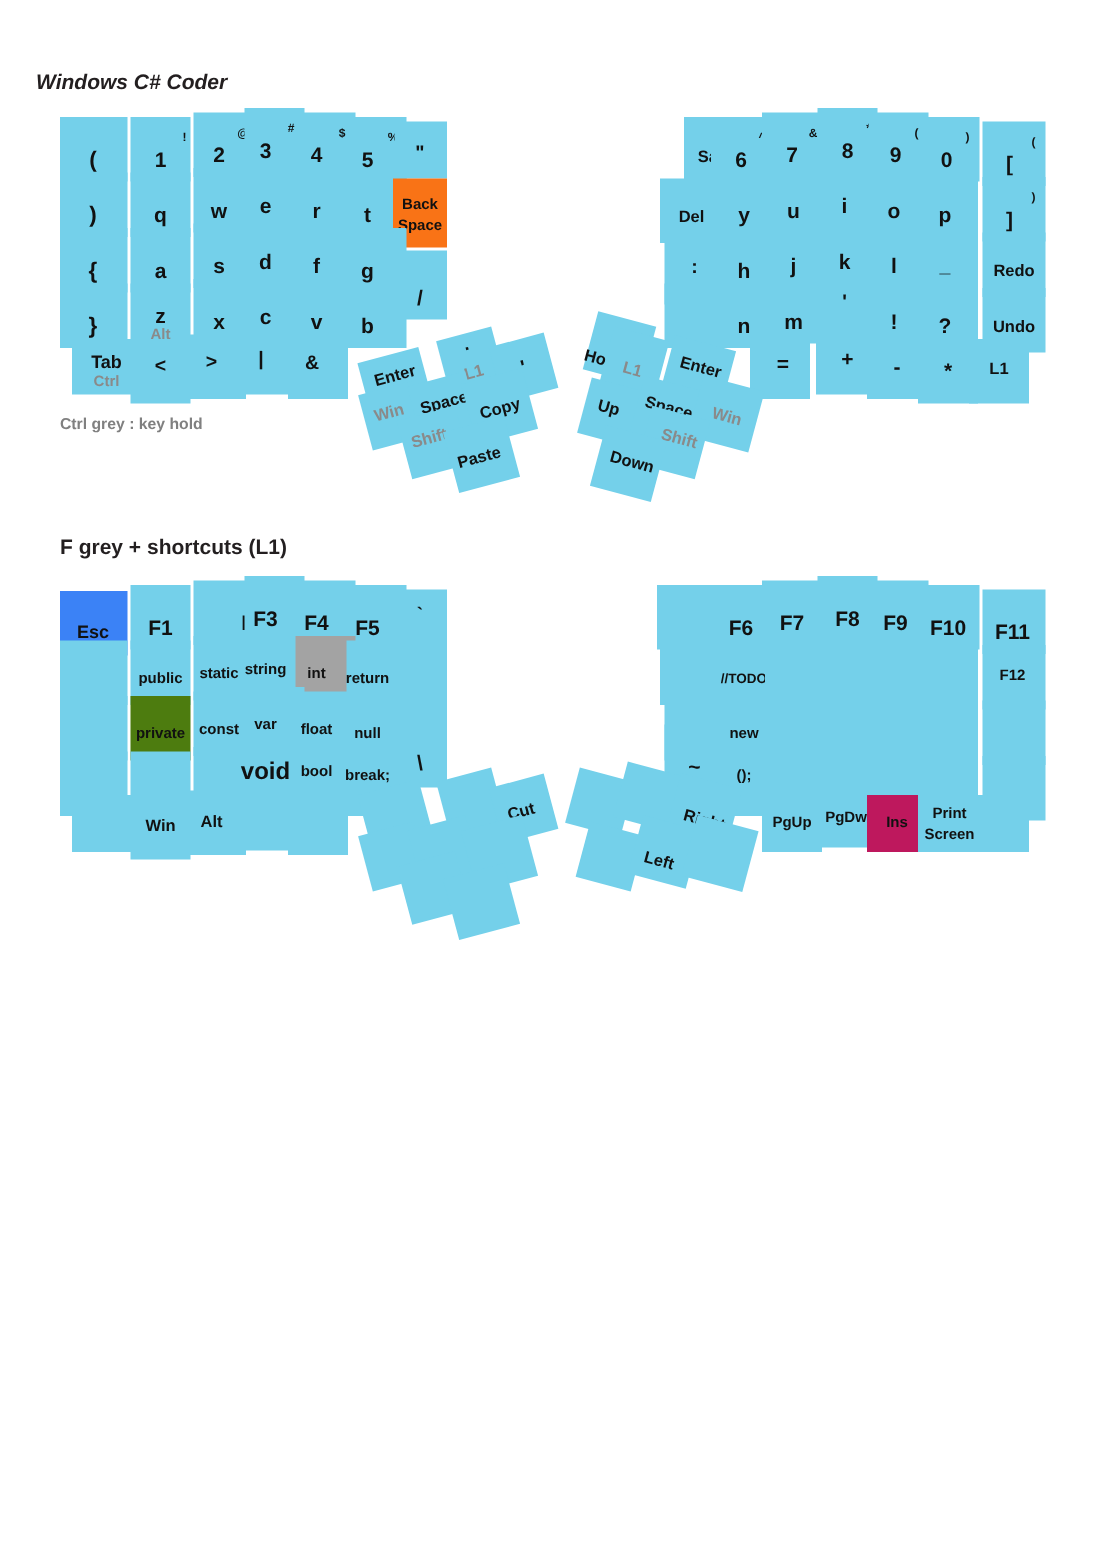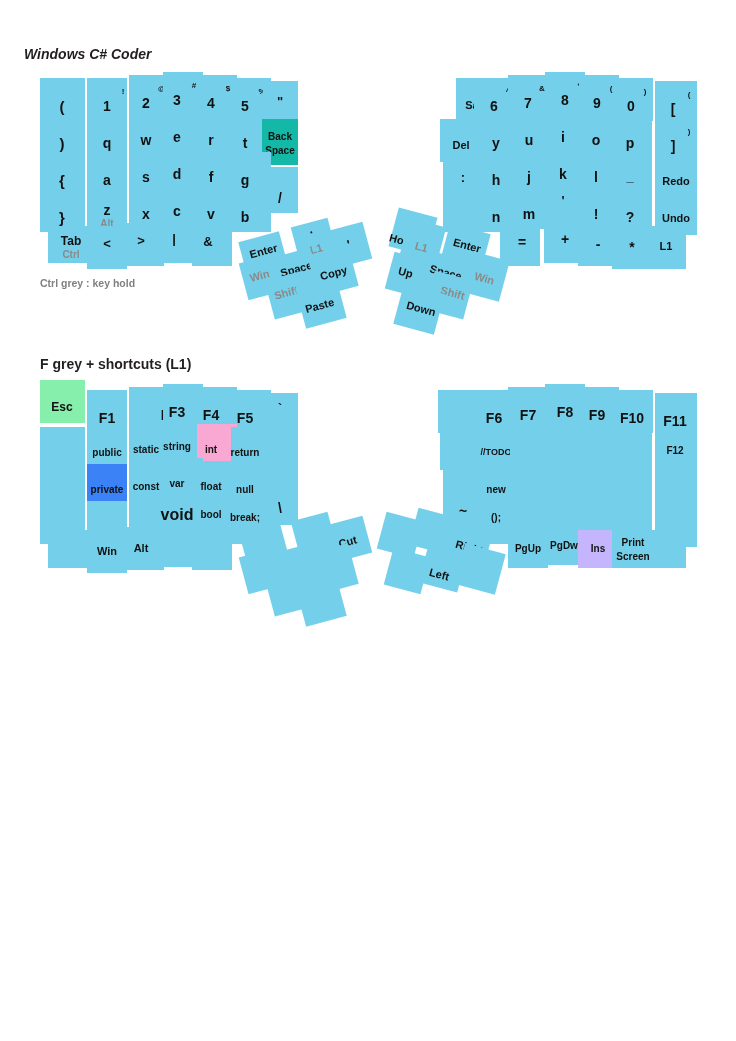--- a/index.html
+++ b/index.html
@@ -98,21 +98,21 @@
     </div>
     <div class="key" style="left: 163px; top: 109px; width: 40px; height: 43px; background: rgb(116, 208, 234);">
       <span class="lbl main" style="font-size: 14px; left: 14px; top: 21px; transform: translateX(-50%);">e</span>
     </div>
     <div class="key" style="left: 197px; top: 112px; width: 40px; height: 43px; background: rgb(116, 208, 234);">
       <span class="lbl main" style="font-size: 14px; left: 14px; top: 21px; transform: translateX(-50%);">r</span>
     </div>
     <div class="key" style="left: 231px; top: 115px; width: 40px; height: 43px; background: rgb(116, 208, 234);">
       <span class="lbl main" style="font-size: 14px; left: 14px; top: 21px; transform: translateX(-50%);">t</span>
     </div>
-    <div class="key" style="left: 262px; top: 119px; width: 36px; height: 46px; background: #14b8a6;">
+    <div class="key" style="left: 262px; top: 119px; width: 36px; height: 46px; background: #f97316;">
       <span class="lbl main" style="font-size: 10px; left: 18px; top: 13px; transform: translateX(-50%);">Back</span>
       <span class="lbl main" style="font-size: 10px; left: 18px; top: 27px; transform: translateX(-50%);">Space</span>
     </div>
     <div class="key" style="left: 40px; top: 152px; width: 45px; height: 43px; background: rgb(116, 208, 234);">
       <span class="lbl main" style="font-size: 15px; left: 22px; top: 21px; transform: translateX(-50%);">{</span>
     </div>
     <div class="key" style="left: 87px; top: 152px; width: 40px; height: 43px; background: rgb(116, 208, 234);">
       <span class="lbl main" style="font-size: 14px; left: 20px; top: 21px; transform: translateX(-50%);">a</span>
     </div>
     <div class="key" style="left: 129px; top: 149px; width: 40px; height: 43px; background: rgb(116, 208, 234);">
@@ -317,21 +317,21 @@
       <span class="lbl grey" style="font-size: 11px; left: 22px; top: 18px; transform: translateX(-50%); color: rgb(138, 138, 138);">Win</span>
     </div>
     <div class="key" style="left: 429px; top: 275px; width: 40px; height: 40px; background: rgb(116, 208, 234); transform: rotate(15deg); transform-origin: center center;">
       <span class="lbl grey" style="font-size: 11px; left: 23px; top: 12px; transform: translateX(-50%); color: rgb(138, 138, 138);">Shift</span>
     </div>
     <div class="key" style="left: 398px; top: 288px; width: 42px; height: 42px; background: rgb(116, 208, 234); transform: rotate(15deg); transform-origin: center center;">
       <span class="lbl main" style="font-size: 11px; left: 23px; top: 15px; transform: translateX(-50%);">Down</span>
     </div>
   </div>
 <div id="layer1-keys">
-    <div class="key" style="left: 40px; top: 380px; width: 45px; height: 43px; background: #86efac;">
+    <div class="key" style="left: 40px; top: 394px; width: 45px; height: 43px; background: #3b82f6;">
       <span class="lbl main" style="font-size: 12px; left: 22px; top: 21px; transform: translateX(-50%);">Esc</span>
     </div>
     <div class="key" style="left: 87px; top: 390px; width: 40px; height: 43px; background: rgb(116, 208, 234);">
       <span class="lbl main" style="font-size: 14px; left: 20px; top: 21px; transform: translateX(-50%);">F1</span>
     </div>
     <div class="key" style="left: 129px; top: 387px; width: 40px; height: 43px; background: rgb(116, 208, 234);">
       <span class="lbl main" style="font-size: 14px; left: 17px; top: 21px; transform: translateX(-50%); padding-left: 46px;">F2</span>
     </div>
     <div class="key" style="left: 163px; top: 384px; width: 40px; height: 43px; background: rgb(116, 208, 234);">
       <span class="lbl main" style="font-size: 14px; left: 14px; top: 21px; transform: translateX(-50%);">F3</span>
@@ -348,29 +348,29 @@
     <div class="key" style="left: 40px; top: 427px; width: 45px; height: 43px; background: rgb(116, 208, 234);"></div>
     <div class="key" style="left: 87px; top: 427px; width: 40px; height: 43px; background: rgb(116, 208, 234);">
       <span class="lbl small" style="font-size: 10px; left: 20px; top: 21px; transform: translateX(-50%);">public</span>
     </div>
     <div class="key" style="left: 129px; top: 424px; width: 40px; height: 43px; background: rgb(116, 208, 234);">
       <span class="lbl small" style="font-size: 10px; left: 17px; top: 21px; transform: translateX(-50%);">static</span>
     </div>
     <div class="key" style="left: 163px; top: 421px; width: 40px; height: 43px; background: rgb(116, 208, 234);">
       <span class="lbl small" style="font-size: 10px; left: 14px; top: 21px; transform: translateX(-50%);">string</span>
     </div>
-    <div class="key" style="left: 197px; top: 424px; width: 40px; height: 43px; background: #f9a8d4;">
+    <div class="key" style="left: 197px; top: 424px; width: 40px; height: 43px; background: #a3a3a3;">
       <span class="lbl small" style="font-size: 10px; left: 14px; top: 21px; transform: translateX(-50%);">int</span>
     </div>
     <div class="key" style="left: 231px; top: 427px; width: 40px; height: 43px; background: rgb(116, 208, 234);">
       <span class="lbl small" style="font-size: 10px; left: 14px; top: 21px; transform: translateX(-50%);">return</span>
     </div>
     <div class="key" style="left: 263px; top: 430px; width: 35px; height: 43px; background: rgb(116, 208, 234);"></div>
     <div class="key" style="left: 40px; top: 464px; width: 45px; height: 43px; background: rgb(116, 208, 234);"></div>
-    <div class="key" style="left: 87px; top: 464px; width: 40px; height: 43px; background: #3b82f6;">
+    <div class="key" style="left: 87px; top: 464px; width: 40px; height: 43px; background: #4d7c0f;">
       <span class="lbl small" style="font-size: 10px; left: 20px; top: 21px; transform: translateX(-50%);">private</span>
     </div>
     <div class="key" style="left: 129px; top: 461px; width: 40px; height: 43px; background: rgb(116, 208, 234);">
       <span class="lbl small" style="font-size: 10px; left: 17px; top: 21px; transform: translateX(-50%);">const</span>
     </div>
     <div class="key" style="left: 163px; top: 458px; width: 40px; height: 43px; background: rgb(116, 208, 234);">
       <span class="lbl small" style="font-size: 10px; left: 14px; top: 21px; transform: translateX(-50%);">var</span>
     </div>
     <div class="key" style="left: 197px; top: 461px; width: 40px; height: 43px; background: rgb(116, 208, 234);">
       <span class="lbl small" style="font-size: 10px; left: 14px; top: 21px; transform: translateX(-50%);">float</span>
@@ -452,21 +452,21 @@
     <div class="key" style="left: 544px; top: 495px; width: 40px; height: 43px; background: rgb(116, 208, 234);"></div>
     <div class="key" style="left: 578px; top: 498px; width: 40px; height: 43px; background: rgb(116, 208, 234);"></div>
     <div class="key" style="left: 612px; top: 501px; width: 40px; height: 43px; background: rgb(116, 208, 234);"></div>
     <div class="key" style="left: 655px; top: 504px; width: 42px; height: 43px; background: rgb(116, 208, 234);"></div>
     <div class="key" style="left: 508px; top: 530px; width: 40px; height: 38px; background: rgb(116, 208, 234);">
       <span class="lbl main" style="font-size: 10px; left: 20px; top: 14px; transform: translateX(-50%);">PgUp</span>
     </div>
     <div class="key" style="left: 544px; top: 527px; width: 40px; height: 38px; background: rgb(116, 208, 234);">
       <span class="lbl main" style="font-size: 10px; left: 20px; top: 14px; transform: translateX(-50%);">PgDw</span>
     </div>
-    <div class="key" style="left: 578px; top: 530px; width: 40px; height: 38px; background: #c4b5fd;">
+    <div class="key" style="left: 578px; top: 530px; width: 40px; height: 38px; background: #be185d;">
       <span class="lbl main" style="font-size: 10px; left: 20px; top: 14px; transform: translateX(-50%);">Ins</span>
     </div>
     <div class="key" style="left: 612px; top: 530px; width: 42px; height: 38px; background: rgb(116, 208, 234);">
       <span class="lbl main" style="font-size: 10px; left: 21px; top: 8px; transform: translateX(-50%);">Print</span>
       <span class="lbl main" style="font-size: 10px; left: 21px; top: 22px; transform: translateX(-50%);">Screen</span>
     </div>
     <div class="key" style="left: 650px; top: 530px; width: 36px; height: 38px; background: rgb(116, 208, 234);"></div>
     <div class="key" style="left: 295px; top: 516px; width: 38px; height: 38px; background: rgb(116, 208, 234); transform: rotate(-15deg); transform-origin: center center;"></div>
     <div class="key" style="left: 330px; top: 520px; width: 38px; height: 38px; background: rgb(116, 208, 234); transform: rotate(-15deg); transform-origin: center center;">
       <span class="lbl main" style="font-size: 11px; left: 17px; top: 16px; transform: translateX(-50%);">Cut</span>

